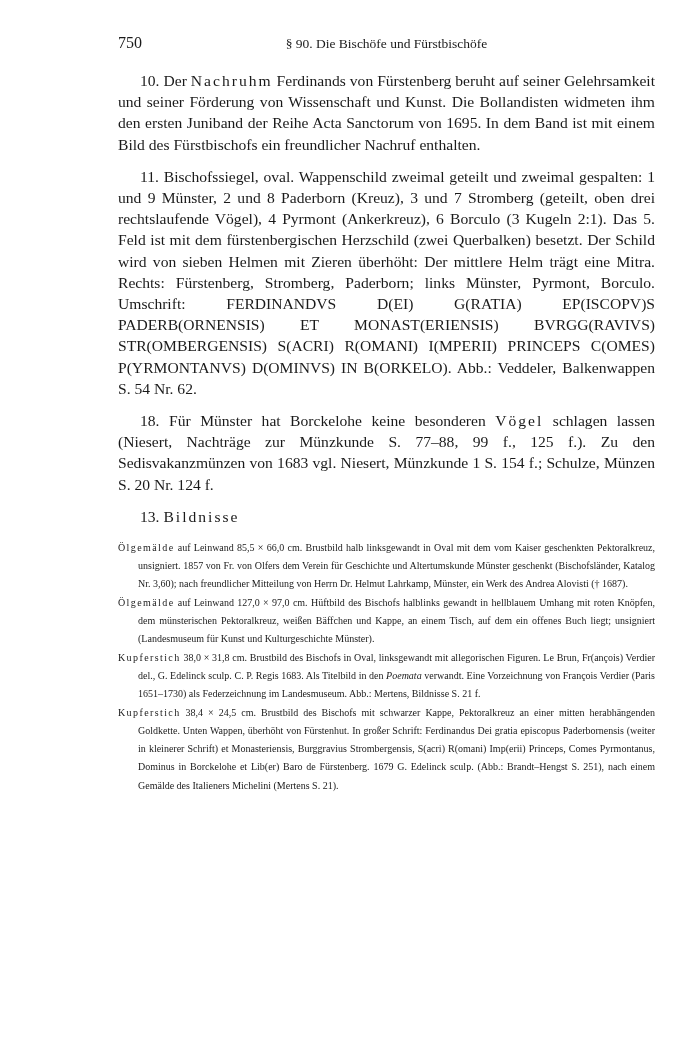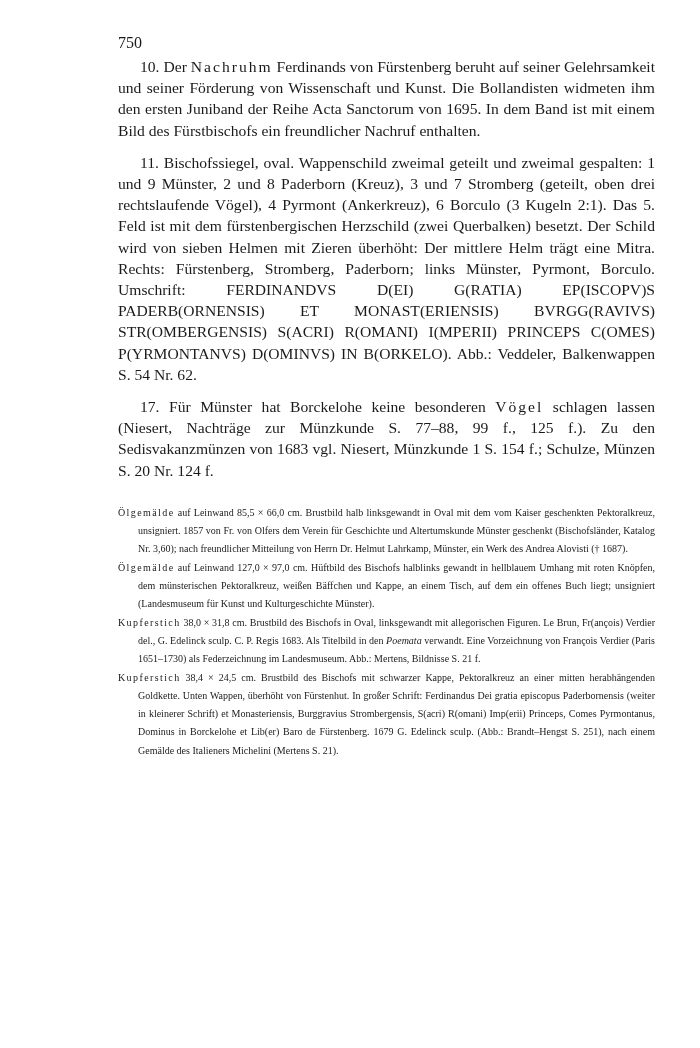--- a/index.html
+++ b/index.html
@@ -3,50 +3,52 @@
 <meta charset="utf-8">
 <style>
   html, body { margin: 0; padding: 0; background: #ffffff; }
   body { width: 700px; height: 1048px; position: relative; overflow: hidden;
          font-family: "Liberation Serif", "DejaVu Serif", serif; color: #1a1a1a; }
   .page { position: absolute; left: 118px; top: 34px; width: 537px; }
   .header { position: relative; height: 22px; font-size: 15px; }
   .header .pno { position: absolute; left: 0; top: 0; font-size: 16px; }
   .header .running { position: absolute; left: 0; right: 0; top: 2px; text-align: center; font-size: 13.5px; }
   .para { font-size: 15.6px; line-height: 21.2px; text-align: justify; text-indent: 22px; margin: 0; }
-  .p10 { margin-top: 0; }
+  .p10 { margin-top: 14px; }
   .gap { height: 11px; }
   .sp { letter-spacing: 2px; }
   .heading13 { font-size: 15.6px; line-height: 21px; padding-left: 22px; margin: 0; }
   .cat { margin-top: 12px; }
   .entry { font-size: 10px; line-height: 18.3px; text-align: justify; padding-left: 20px; text-indent: -20px; margin: 0; }
   .entry .kw { letter-spacing: 1.4px; }
   i { font-style: italic; }
 </style>
 </head>
 <body>
 
 <div class="page">
 
   <div class="header">
     <span class="pno">750</span>
+    <span class="running">§ 90. Die Bischöfe und Fürstbischöfe</span>
   </div>
 
   <p class="para p10"><span>10.</span> <span>Der</span> <span class="sp">Nachruhm</span> <span>Ferdinands von Fürstenberg beruht auf seiner Gelehrsamkeit und seiner Förderung von Wissenschaft und Kunst. Die Bollandisten widmeten ihm den ersten Juniband der Reihe Acta Sanctorum von 1695. In dem Band ist mit einem Bild des Fürstbischofs ein freundlicher Nachruf enthalten.</span></p>
 
   <div class="gap"></div>
 
   <p class="para"><span>11.</span> <span>Bischofssiegel, oval. Wappenschild zweimal geteilt und zweimal gespalten: 1 und 9 Münster, 2 und 8 Paderborn (Kreuz), 3 und 7 Stromberg (geteilt, oben drei rechtslaufende Vögel), 4 Pyrmont (Ankerkreuz), 6 Borculo (3 Kugeln 2:1). Das 5. Feld ist mit dem fürstenbergischen Herzschild (zwei Querbalken) besetzt. Der Schild wird von sieben Helmen mit Zieren überhöht: Der mittlere Helm trägt eine Mitra. Rechts: Fürstenberg, Stromberg, Paderborn; links Münster, Pyrmont, Borculo. Umschrift: FERDINANDVS D(EI) G(RATIA) EP(ISCOPV)S PADERB(ORNENSIS) ET MONAST(ERIENSIS) BVRGG(RAVIVS) STR(OMBERGENSIS) S(ACRI) R(OMANI) I(MPERII) PRINCEPS C(OMES) P(YRMONTANVS) D(OMINVS) IN B(ORKELO). Abb.: Veddeler, Balkenwappen S. 54 Nr. 62.</span></p>
 
   <div class="gap"></div>
 
-  <p class="para"><span>17.</span> <span>Für Münster hat Borckelohe keine besonderen</span> <span class="sp">Vögel</span> <span>schlagen lassen (Niesert, Nachträge zur Münzkunde S. 77–88, 99 f., 125 f.). Zu den Sedisvakanzmünzen von 1683 vgl. Niesert, Münzkunde 1 S. 154 f.; Schulze, Münzen S. 20 Nr. 124 f.</span></p>
+  <p class="para"><span>18.</span> <span>Für Münster hat Borckelohe keine besonderen</span> <span class="sp">Vögel</span> <span>schlagen lassen (Niesert, Nachträge zur Münzkunde S. 77–88, 99 f., 125 f.). Zu den Sedisvakanzmünzen von 1683 vgl. Niesert, Münzkunde 1 S. 154 f.; Schulze, Münzen S. 20 Nr. 124 f.</span></p>
 
   <div class="gap"></div>
 
+  <p class="heading13"><span>13.</span> <span class="sp">Bildnisse</span></p>
 
   <div class="cat">
     <p class="entry"><span class="kw">Ölgemälde</span> <span>auf Leinwand 85,5 × 66,0 cm. Brustbild halb linksgewandt in Oval mit dem vom Kaiser geschenkten Pektoralkreuz, unsigniert. 1857 von Fr. von Olfers dem Verein für Geschichte und Altertumskunde Münster geschenkt (Bischofsländer, Katalog Nr. 3,60); nach freundlicher Mitteilung von Herrn Dr. Helmut Lahrkamp, Münster, ein Werk des Andrea Alovisti († 1687).</span></p>
     <p class="entry"><span class="kw">Ölgemälde</span> <span>auf Leinwand 127,0 × 97,0 cm. Hüftbild des Bischofs halblinks gewandt in hellblauem Umhang mit roten Knöpfen, dem münsterischen Pektoralkreuz, weißen Bäffchen und Kappe, an einem Tisch, auf dem ein offenes Buch liegt; unsigniert (Landesmuseum für Kunst und Kulturgeschichte Münster).</span></p>
     <p class="entry"><span class="kw">Kupferstich</span> <span>38,0 × 31,8 cm. Brustbild des Bischofs in Oval, linksgewandt mit allegorischen Figuren. Le Brun, Fr(ançois) Verdier del., G. Edelinck sculp. C. P. Regis 1683. Als Titelbild in den</span> <i>Poemata</i> <span>verwandt. Eine Vorzeichnung von François Verdier (Paris 1651–1730) als Federzeichnung im Landesmuseum. Abb.: Mertens, Bildnisse S. 21 f.</span></p>
     <p class="entry"><span class="kw">Kupferstich</span> <span>38,4 × 24,5 cm. Brustbild des Bischofs mit schwarzer Kappe, Pektoralkreuz an einer mitten herabhängenden Goldkette. Unten Wappen, überhöht von Fürstenhut. In großer Schrift: Ferdinandus Dei gratia episcopus Paderbornensis (weiter in kleinerer Schrift) et Monasteriensis, Burggravius Strombergensis, S(acri) R(omani) Imp(erii) Princeps, Comes Pyrmontanus, Dominus in Borckelohe et Lib(er) Baro de Fürstenberg. 1679 G. Edelinck sculp. (Abb.: Brandt–Hengst S. 251), nach einem Gemälde des Italieners Michelini (Mertens S. 21).</span></p>
   </div>
 
 </div>
 

